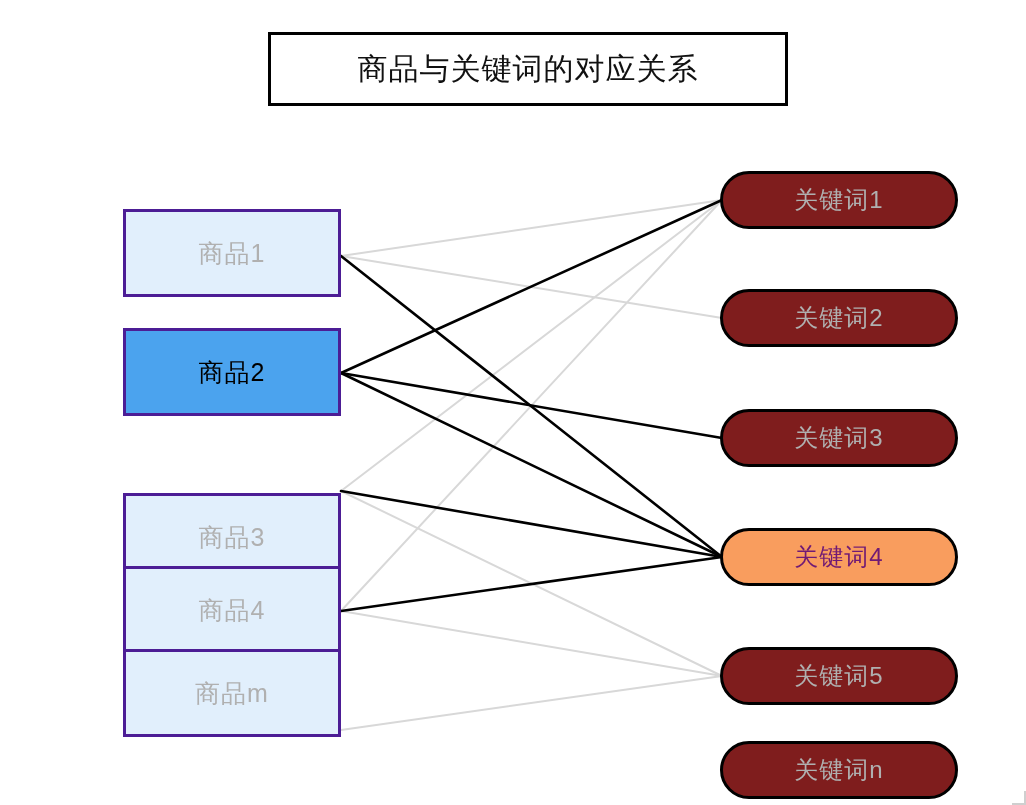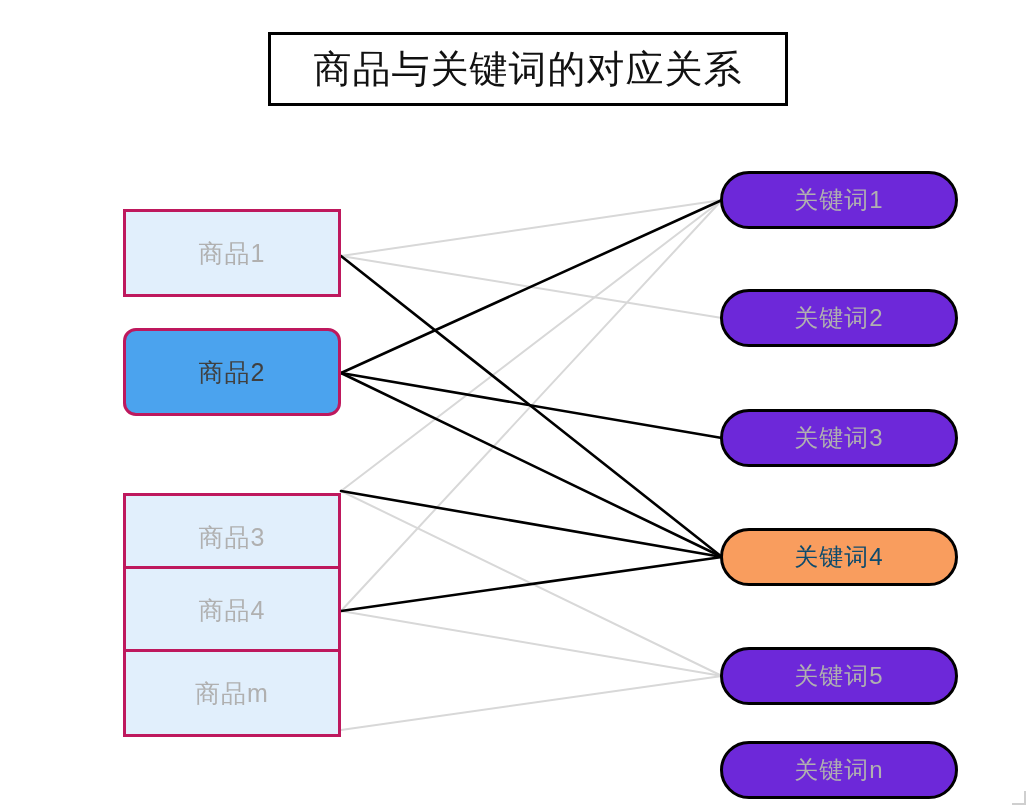--- a/index.html
+++ b/index.html
@@ -32,60 +32,59 @@
     width: 520px;
     height: 74px;
     border: 3px solid #000000;
     background: #ffffff;
     display: flex;
     align-items: center;
     justify-content: center;
     box-sizing: border-box;
   }
   .title-text {
-    font-size: 38px;
+    font-size: 30px;
     color: #111111;
     letter-spacing: 1px;
     line-height: 1;
   }
   .node {
     position: absolute;
     box-sizing: border-box;
     display: flex;
     align-items: center;
     justify-content: center;
     text-align: center;
   }
   .product-node {
     width: 218px;
     height: 88px;
-    border: 3px solid #be185d;
+    border: 3px solid #4c1d95;
     background: #e1effc;
     color: #b0b0b0;
     font-size: 25px;
     letter-spacing: 1px;
   }
   .product-node.is-active {
     background: #4ba3ee;
-    color: #404040;
-    border-radius: 13px;
+    color: #000000;
   }
   .keyword-node {
     width: 238px;
     height: 58px;
     border: 3px solid #000000;
     border-radius: 29px;
-    background: #6d28d9;
+    background: #7f1d1d;
     color: #b0b0b0;
     font-size: 24px;
     letter-spacing: 1px;
   }
   .keyword-node.is-active {
     background: #f99d5e;
-    color: #0c4a6e;
+    color: #701a75;
   }
   .corner-mark {
     position: absolute;
     right: 0px;
     bottom: 0px;
     width: 12px;
     height: 12px;
     border-right: 2px solid #cfcfcf;
     border-bottom: 2px solid #cfcfcf;
   }

